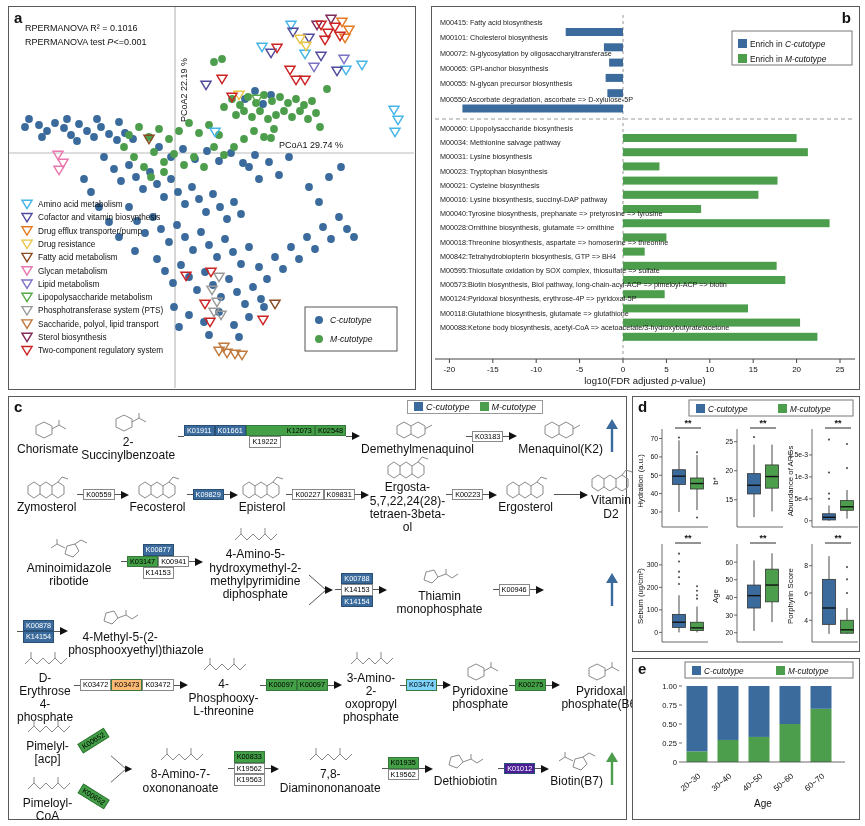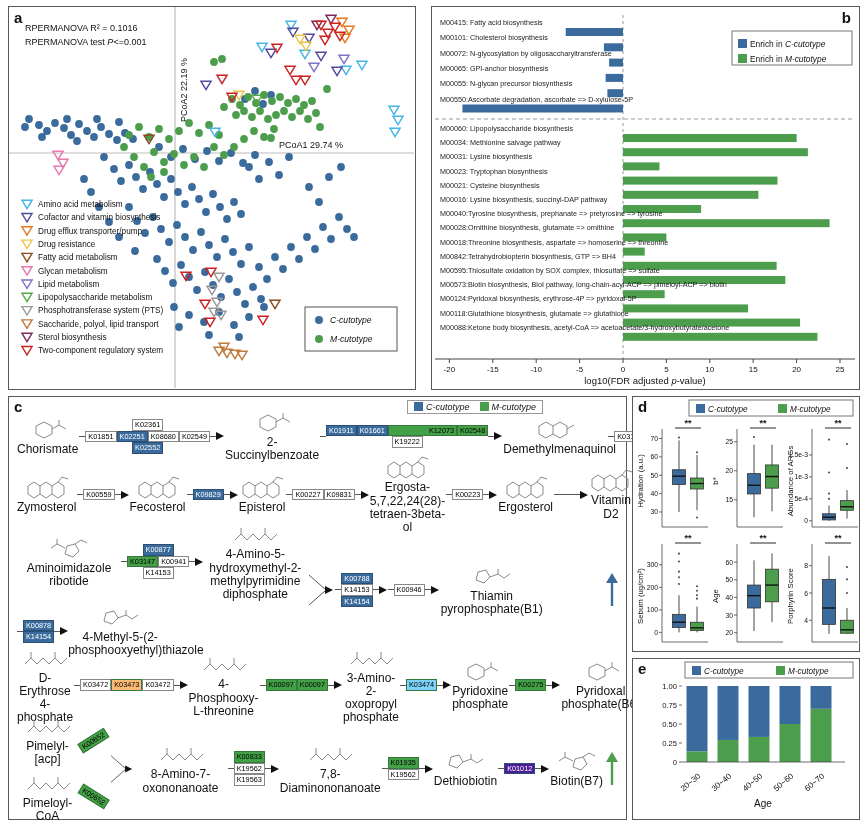--- a/index.html
+++ b/index.html
@@ -394,41 +394,20 @@
         <span><span class="sq" style="background: rgb(76, 158, 76);"></span>M-cutotype</span>
       </div>
     <div class="pc-rows" id="pc-rows">
         <div class="prow">
           <div class="cmp">
             <svg width="44" height="26" viewBox="0 0 44 26">
               <path d="M10,9 L18,5 L26,9 L26,17 L18,21 L10,17 Z M26,12 L33,8 L40,12 M33,8 L33,3" fill="none" stroke="#8a8a8a" stroke-width="1"></path>
             </svg>
             <div class="nm">Chorismate</div>
           </div>
-          <div class="kgwrap">
-            <span class="kline"></span>
-            <div class="kgrid">
-              <div class="krow">
-                <span class="kbox">K02361</span>
-              </div>
-              <div class="krow">
-                <span class="kbox">K01851</span>
-                <span class="kbox" style="background: rgb(58, 107, 156); color: rgb(255, 255, 255); border-color: rgb(42, 79, 117);">K02251</span>
-                <span class="kbox">K08680</span>
-                <span class="kbox">K02549</span>
-              </div>
-              <div class="krow">
-                <span class="kbox" style="background: rgb(58, 107, 156); color: rgb(255, 255, 255); border-color: rgb(42, 79, 117);">K02552</span>
-              </div>
-            </div>
-            <span class="kline"></span>
-            <svg width="8" height="10" viewBox="0 0 8 10">
-              <path d="M0,1 L8,5 L0,9 Z" fill="#111"></path>
-            </svg>
-          </div>
           <div class="cmp">
             <svg width="44" height="26" viewBox="0 0 44 26">
               <path d="M10,9 L18,5 L26,9 L26,17 L18,21 L10,17 Z M26,12 L33,8 L40,12 M33,8 L33,3" fill="none" stroke="#8a8a8a" stroke-width="1"></path>
             </svg>
             <div class="nm">2-Succinylbenzoate</div>
           </div>
           <div class="kgwrap">
             <span class="kline"></span>
             <div class="kgrid">
               <div class="krow">
@@ -650,37 +629,37 @@
               </div>
               <div class="krow">
                 <span class="kbox" style="background: rgb(58, 107, 156); color: rgb(255, 255, 255); border-color: rgb(42, 79, 117);">K14154</span>
               </div>
             </div>
             <span class="kline"></span>
             <svg width="8" height="10" viewBox="0 0 8 10">
               <path d="M0,1 L8,5 L0,9 Z" fill="#111"></path>
             </svg>
           </div>
+          <div class="cmp">
+            <svg width="44" height="26" viewBox="0 0 44 26">
+              <path d="M8,8 L16,6 L20,13 L14,19 L6,16 Z M20,13 L28,10 L34,14 L40,10 M28,10 L28,5" fill="none" stroke="#8a8a8a" stroke-width="1"></path>
+            </svg>
+            <div class="nm">Thiamin monophosphate</div>
+          </div>
           <div class="kgwrap">
             <span class="kline"></span>
             <div class="kgrid">
               <div class="krow">
                 <span class="kbox">K00946</span>
               </div>
             </div>
             <span class="kline"></span>
             <svg width="8" height="10" viewBox="0 0 8 10">
               <path d="M0,1 L8,5 L0,9 Z" fill="#111"></path>
             </svg>
-          </div>
-          <div class="cmp">
-            <svg width="44" height="26" viewBox="0 0 44 26">
-              <path d="M8,8 L16,6 L20,13 L14,19 L6,16 Z M20,13 L28,10 L34,14 L40,10 M28,10 L28,5" fill="none" stroke="#8a8a8a" stroke-width="1"></path>
-            </svg>
-            <div class="nm">Thiamin pyrophosphate(B1)</div>
           </div>
           <span class="upar">
             <svg width="16" height="36" viewBox="0 0 16 36">
               <line x1="8" y1="34" x2="8" y2="8" stroke="#3a6b9c" stroke-width="2.4"></line>
               <path d="M2,11 L8,1 L14,11 Z" fill="#3a6b9c"></path>
             </svg>
           </span>
         </div>
         <div class="prow">
           <div class="cmp">

